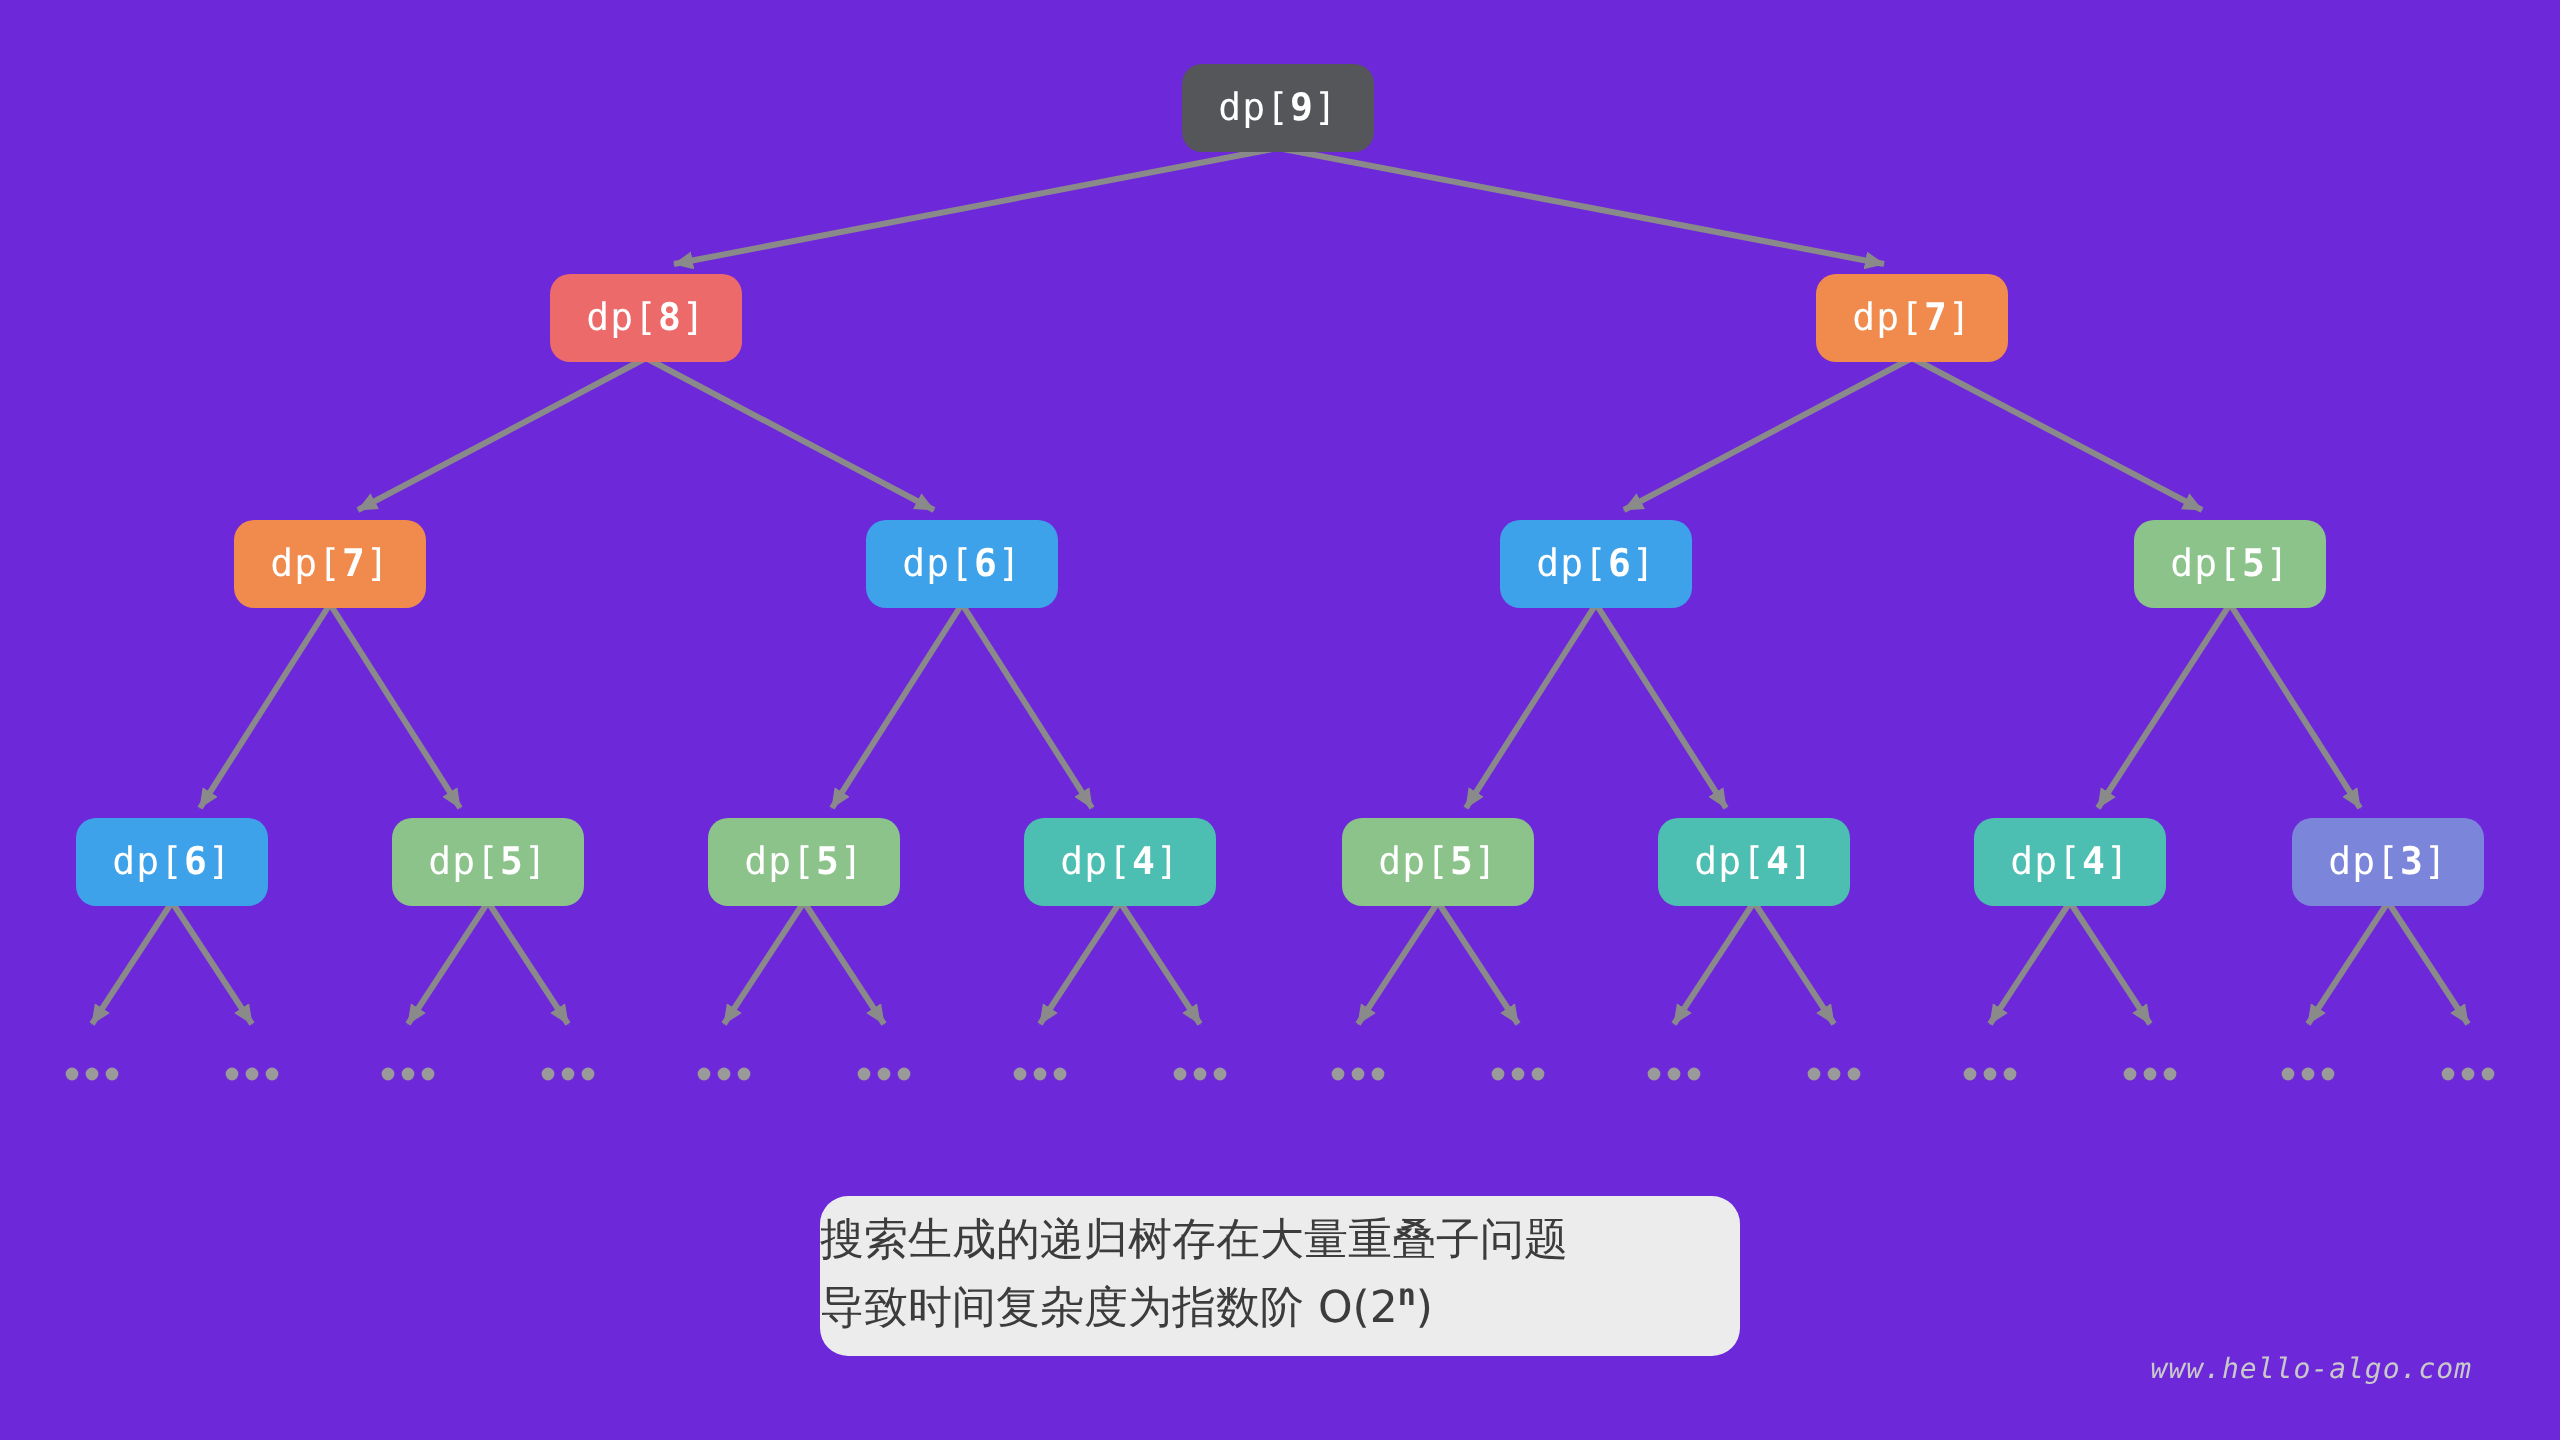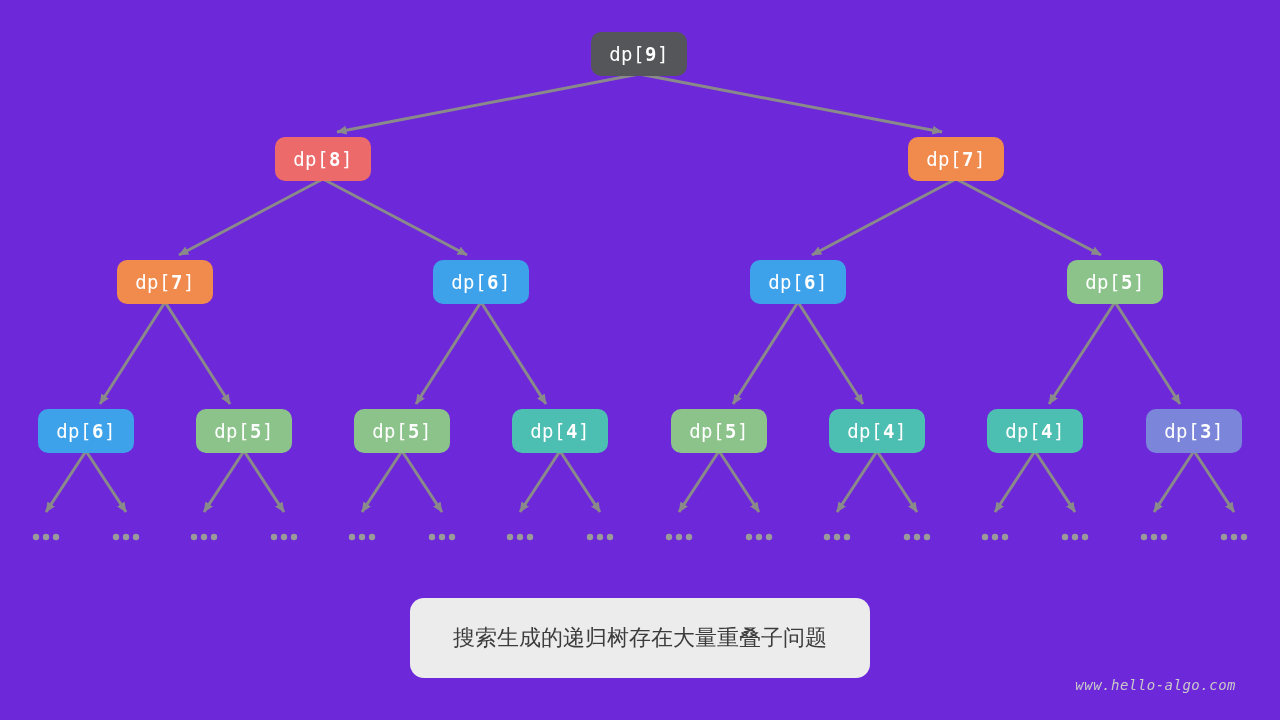--- a/index.html
+++ b/index.html
@@ -14,21 +14,21 @@
     position:absolute;border-radius:10px;
     display:flex;align-items:center;justify-content:center;
     font-family:"DejaVu Sans Mono","Liberation Mono",monospace;
     font-size:19px;letter-spacing:0.5px;
   }
   .np{font-weight:normal;}
   .nn{font-weight:bold;}
   .caption{
     position:absolute;left:410px;top:598px;width:460px;height:80px;
     border-radius:14px;display:flex;flex-direction:column;
-    align-items:center;justify-content:center;
+    justify-content:center;
     font-size:22px;line-height:34px;
   }
   .cap-line{white-space:nowrap;}
   .cap-sup{
     font-family:"DejaVu Sans Mono","Liberation Mono",monospace;
     font-weight:bold;font-size:15px;vertical-align:super;line-height:0;
   }
   .watermark{
     position:absolute;right:44px;top:677px;
     font-family:"DejaVu Sans Mono","Liberation Mono",monospace;
@@ -235,17 +235,18 @@
       </div>
       <div class="node" style="left: 1146px; top: 409px; width: 96px; height: 44px; background: rgb(123, 134, 218); color: rgb(255, 255, 255);">
         <span class="np">dp[</span>
         <span class="nn">3</span>
         <span class="np">]</span>
       </div>
     </div>
 
   <div class="caption" style="background: rgb(236, 236, 236); color: rgb(60, 60, 60);">
     <div class="cap-line">搜索生成的递归树存在大量重叠子问题</div>
+    <div class="cap-line"><span>导致时间复杂度为指数阶 O(2</span><span class="cap-sup">n</span><span>)</span></div>
   </div>
 
   <div class="watermark" style="color: rgb(201, 201, 201); font-style: italic;">www.hello-algo.com</div>
 
 </div>
 
 </body></html>

